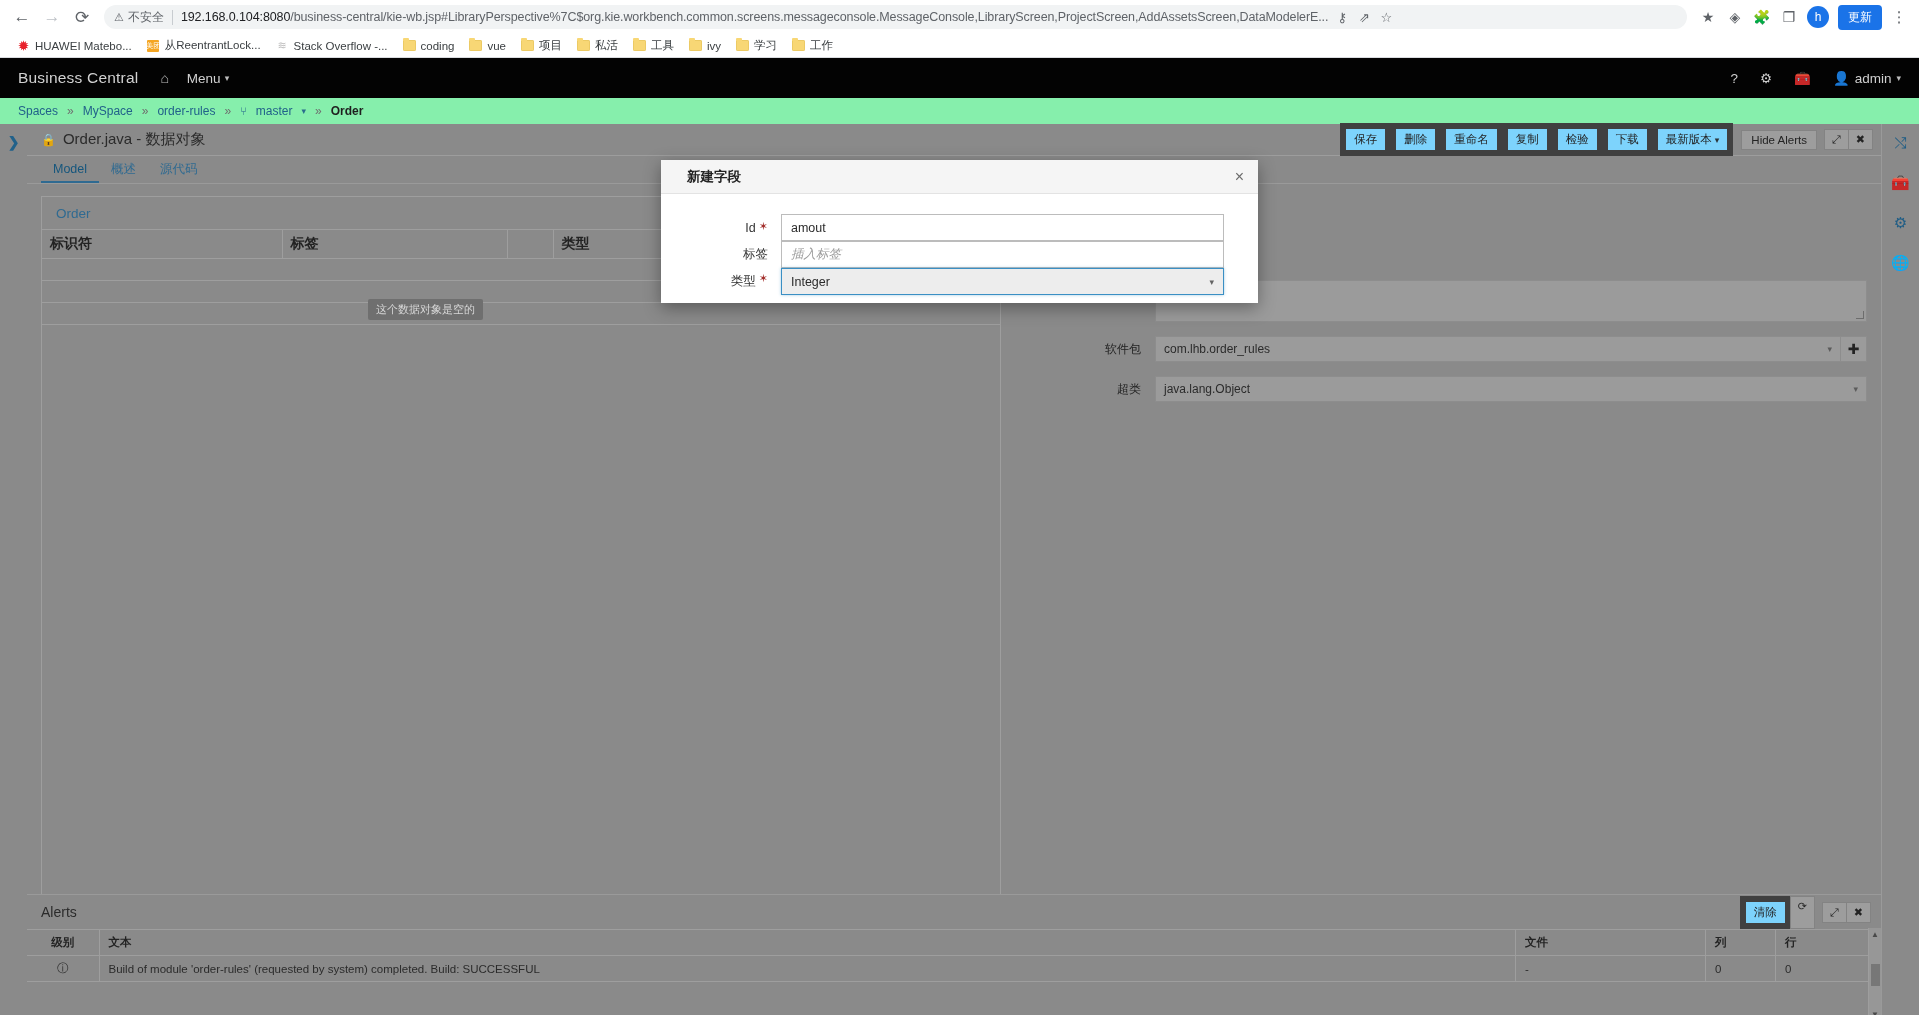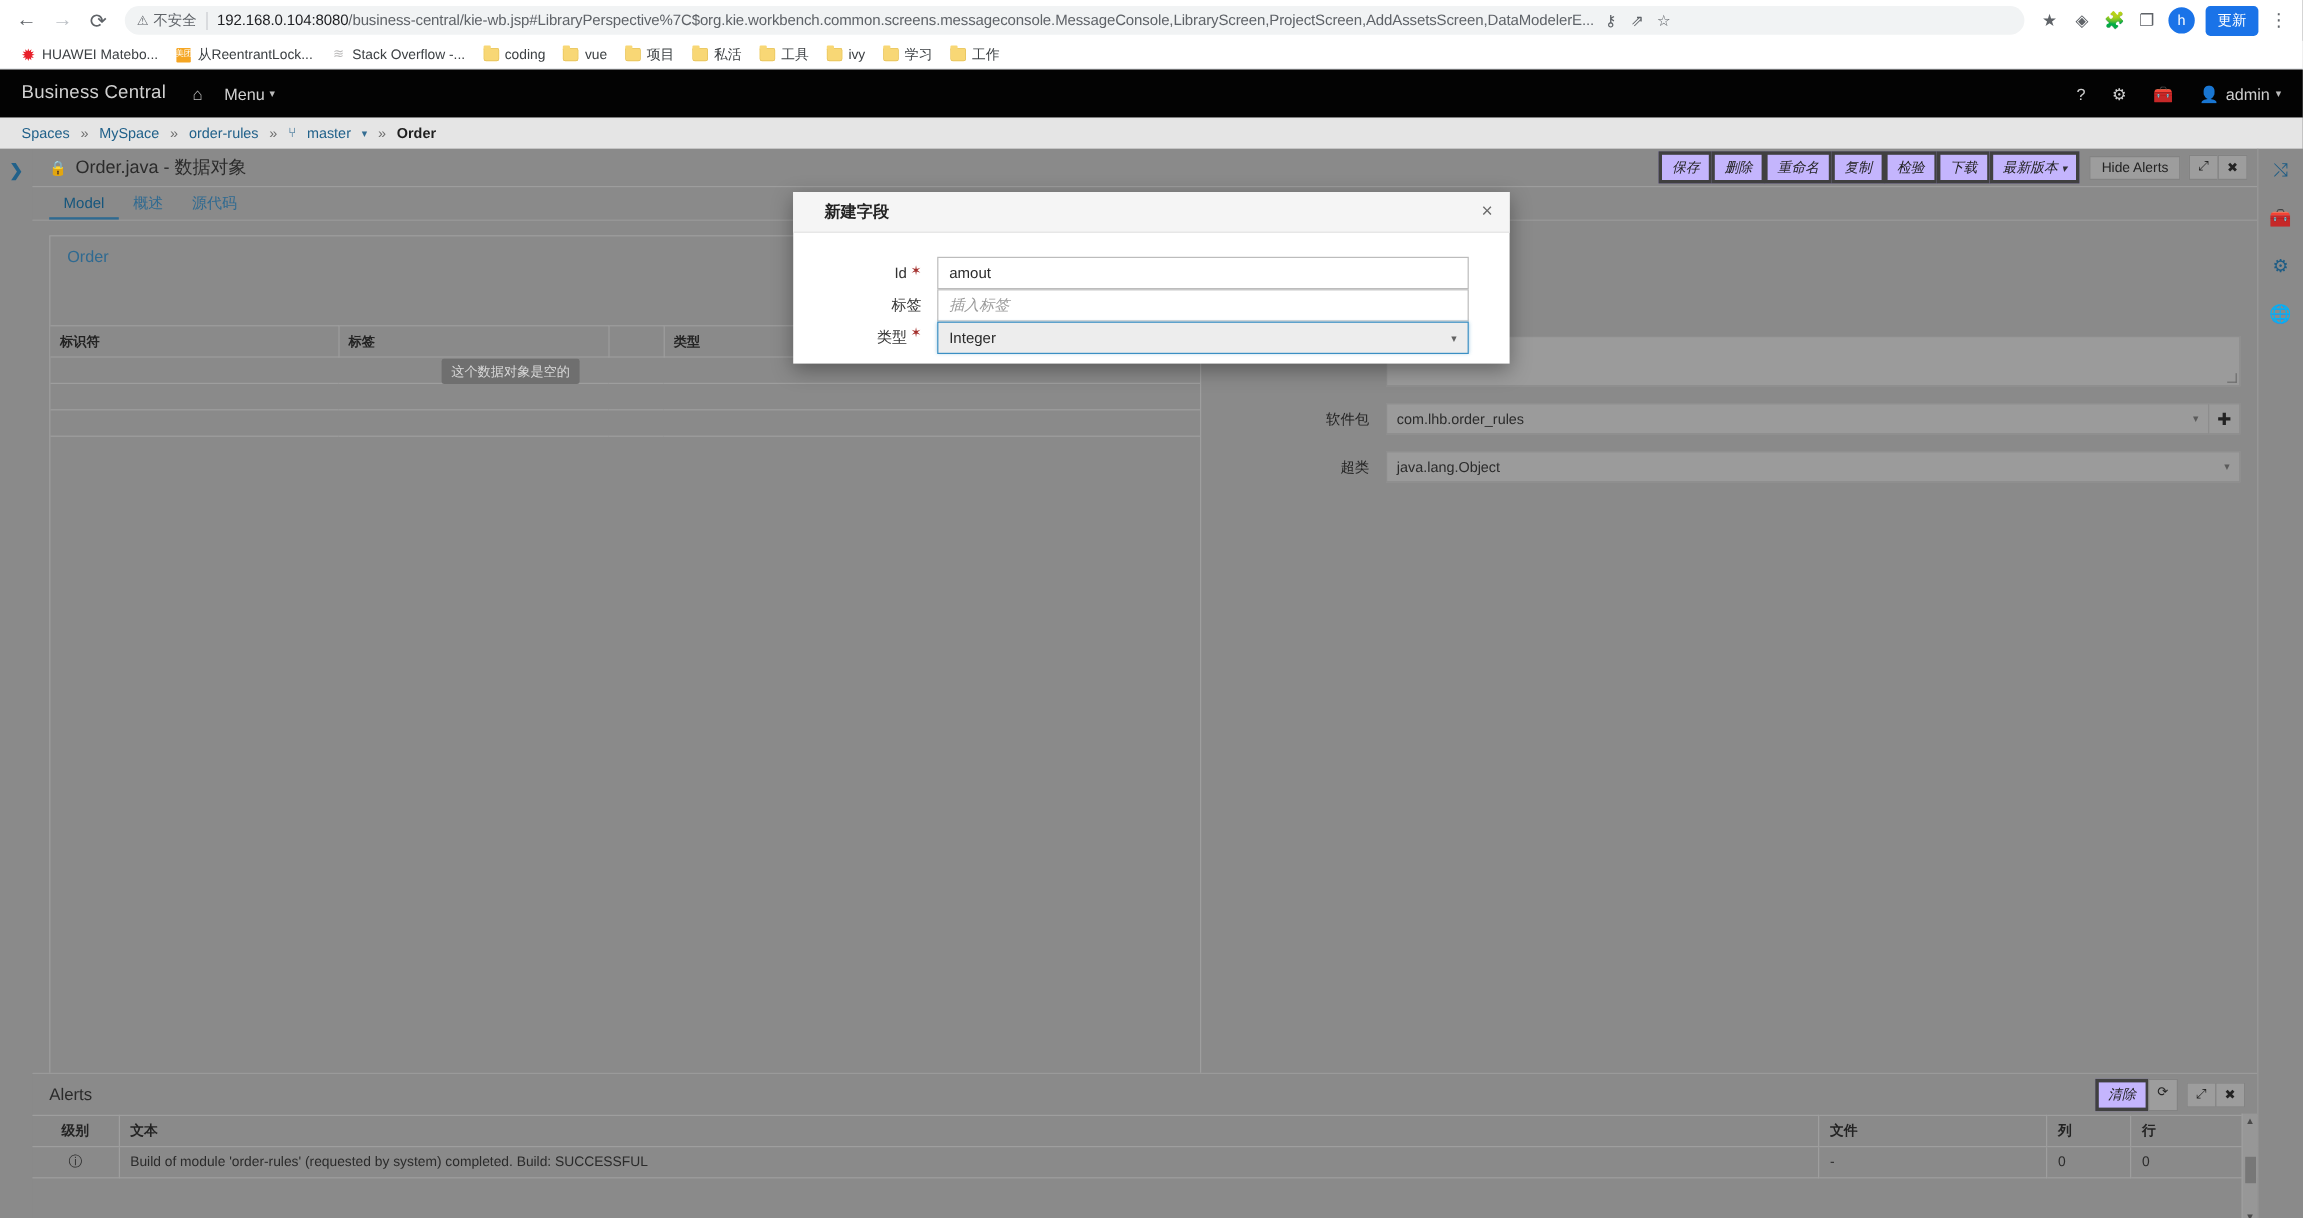--- a/index.html
+++ b/index.html
@@ -63,55 +63,55 @@
   .app { position:relative; width:100%; height:963px; background:#8a8a8a; }
 
   .topbar { height:40px; background:#030303; display:flex; align-items:center; padding:0 18px; }
   .brand { color:#d1d1d1; font-size:15.5px; margin-right:22px; letter-spacing:.2px; }
   .tb-ico { color:#bdbdbd; font-size:14px; margin-right:18px; display:flex; align-items:center; }
   .tb-menu { color:#d1d1d1; font-size:13.5px; display:flex; align-items:center; gap:4px; }
   .caret { font-size:9px; opacity:.9; }
   .topbar-right { margin-left:auto; display:flex; align-items:center; gap:22px; }
   .topbar-right .tr { color:#cfcfcf; font-size:13.5px; display:flex; align-items:center; gap:5px; }
 
-  .crumbs { height:26px; background:#e5e5e5; display:flex; align-items:center; padding:0 18px; font-size:12px; gap:9px; }
+  .crumbs { height:26px; background:#86efac; display:flex; align-items:center; padding:0 18px; font-size:12px; gap:9px; }
   .crumbs a { color:#21618a; text-decoration:none; }
   .crumbs .sep { color:#6e6e6e; font-size:12px; }
   .crumbs .cur { color:#1f1f1f; font-weight:bold; }
   .branch-ico { font-size:11px; color:#21618a; }
 
   .workspace { position:relative; height:897px; display:flex; }
 
   .leftrail { width:27px; background:#8a8a8a; padding-top:10px; display:flex; flex-direction:column; align-items:center; }
   .rail-caret { color:#21618a; font-size:14px; font-weight:bold; }
 
   .center { flex:1 1 auto; display:flex; flex-direction:column; min-width:0; }
 
   .editor-head { height:32px; background:#8a8a8a; display:flex; align-items:center; border-bottom:1px solid #9d9d9d; position:relative; }
   .editor-title { font-size:15px; color:#2b2b2b; display:flex; align-items:center; gap:7px; padding-left:14px; }
   .lock { font-size:12px; }
   .ed-toolbar { margin-left:auto; display:flex; align-items:center; gap:8px; padding-right:8px; }
   .btn-group { display:flex; }
   .gbtn {
-    background:#c4b5fd; border:3px solid #404040; color:#232323; font-size:11.5px;
-    padding:3px 8px; margin-left:-1px; white-space:nowrap; display:flex; align-items:center; gap:3px;font-style:italic;
+    background:#7dd3fc; border:6px solid #404040; color:#232323; font-size:11.5px;
+    padding:3px 8px; margin-left:-1px; white-space:nowrap; display:flex; align-items:center; gap:3px;
   }
   .gbtn:first-child { margin-left:0; }
   .single { background:#9d9d9d; border:1px solid #838383; color:#232323; font-size:11.5px; padding:3px 9px; }
   .icobtn { background:#9d9d9d; border:1px solid #838383; color:#232323; font-size:11px; padding:3px 7px; margin-left:-1px; }
 
   .tabs { height:28px; display:flex; align-items:flex-end; padding-left:14px; gap:0; border-bottom:1px solid #9a9a9a; background:#8a8a8a; }
   .tab { font-size:12.5px; color:#2f6a91; padding:4px 12px 5px; }
   .tab.active { color:#15567d; border-bottom:2px solid #2f6a91; font-weight:normal; }
 
   .editor-body { flex:1 1 auto; display:flex; padding:12px 14px 0; gap:0; min-height:0; position:relative; }
 
   .panel-left { flex:0 0 960px; background:#8a8a8a; border:1px solid #9e9e9e; position:relative; }
   .panel-title { font-size:13.5px; color:#2f6a91; padding:9px 14px 8px; }
-  .dtable { width:100%; border-collapse:collapse; font-size:11px;margin-top:42px; }
+  .dtable { width:100%; border-collapse:collapse; font-size:14px; }
   .dtable th {
     text-align:left; font-weight:bold; color:#232323; background:#8a8a8a;
     border-top:1px solid #9e9e9e; border-bottom:1px solid #9e9e9e; border-right:1px solid #9e9e9e;
     padding:5px 8px;
   }
   .dtable th:last-child { border-right:none; }
   .dtable td { height:22px; border-bottom:1px solid #9e9e9e; }
   .tooltip {
     position:absolute; left:326px; top:102px; background:#6f6f6f; color:#d8d8d8;
     font-size:11px; padding:3px 8px; border-radius:2px; white-space:nowrap;

